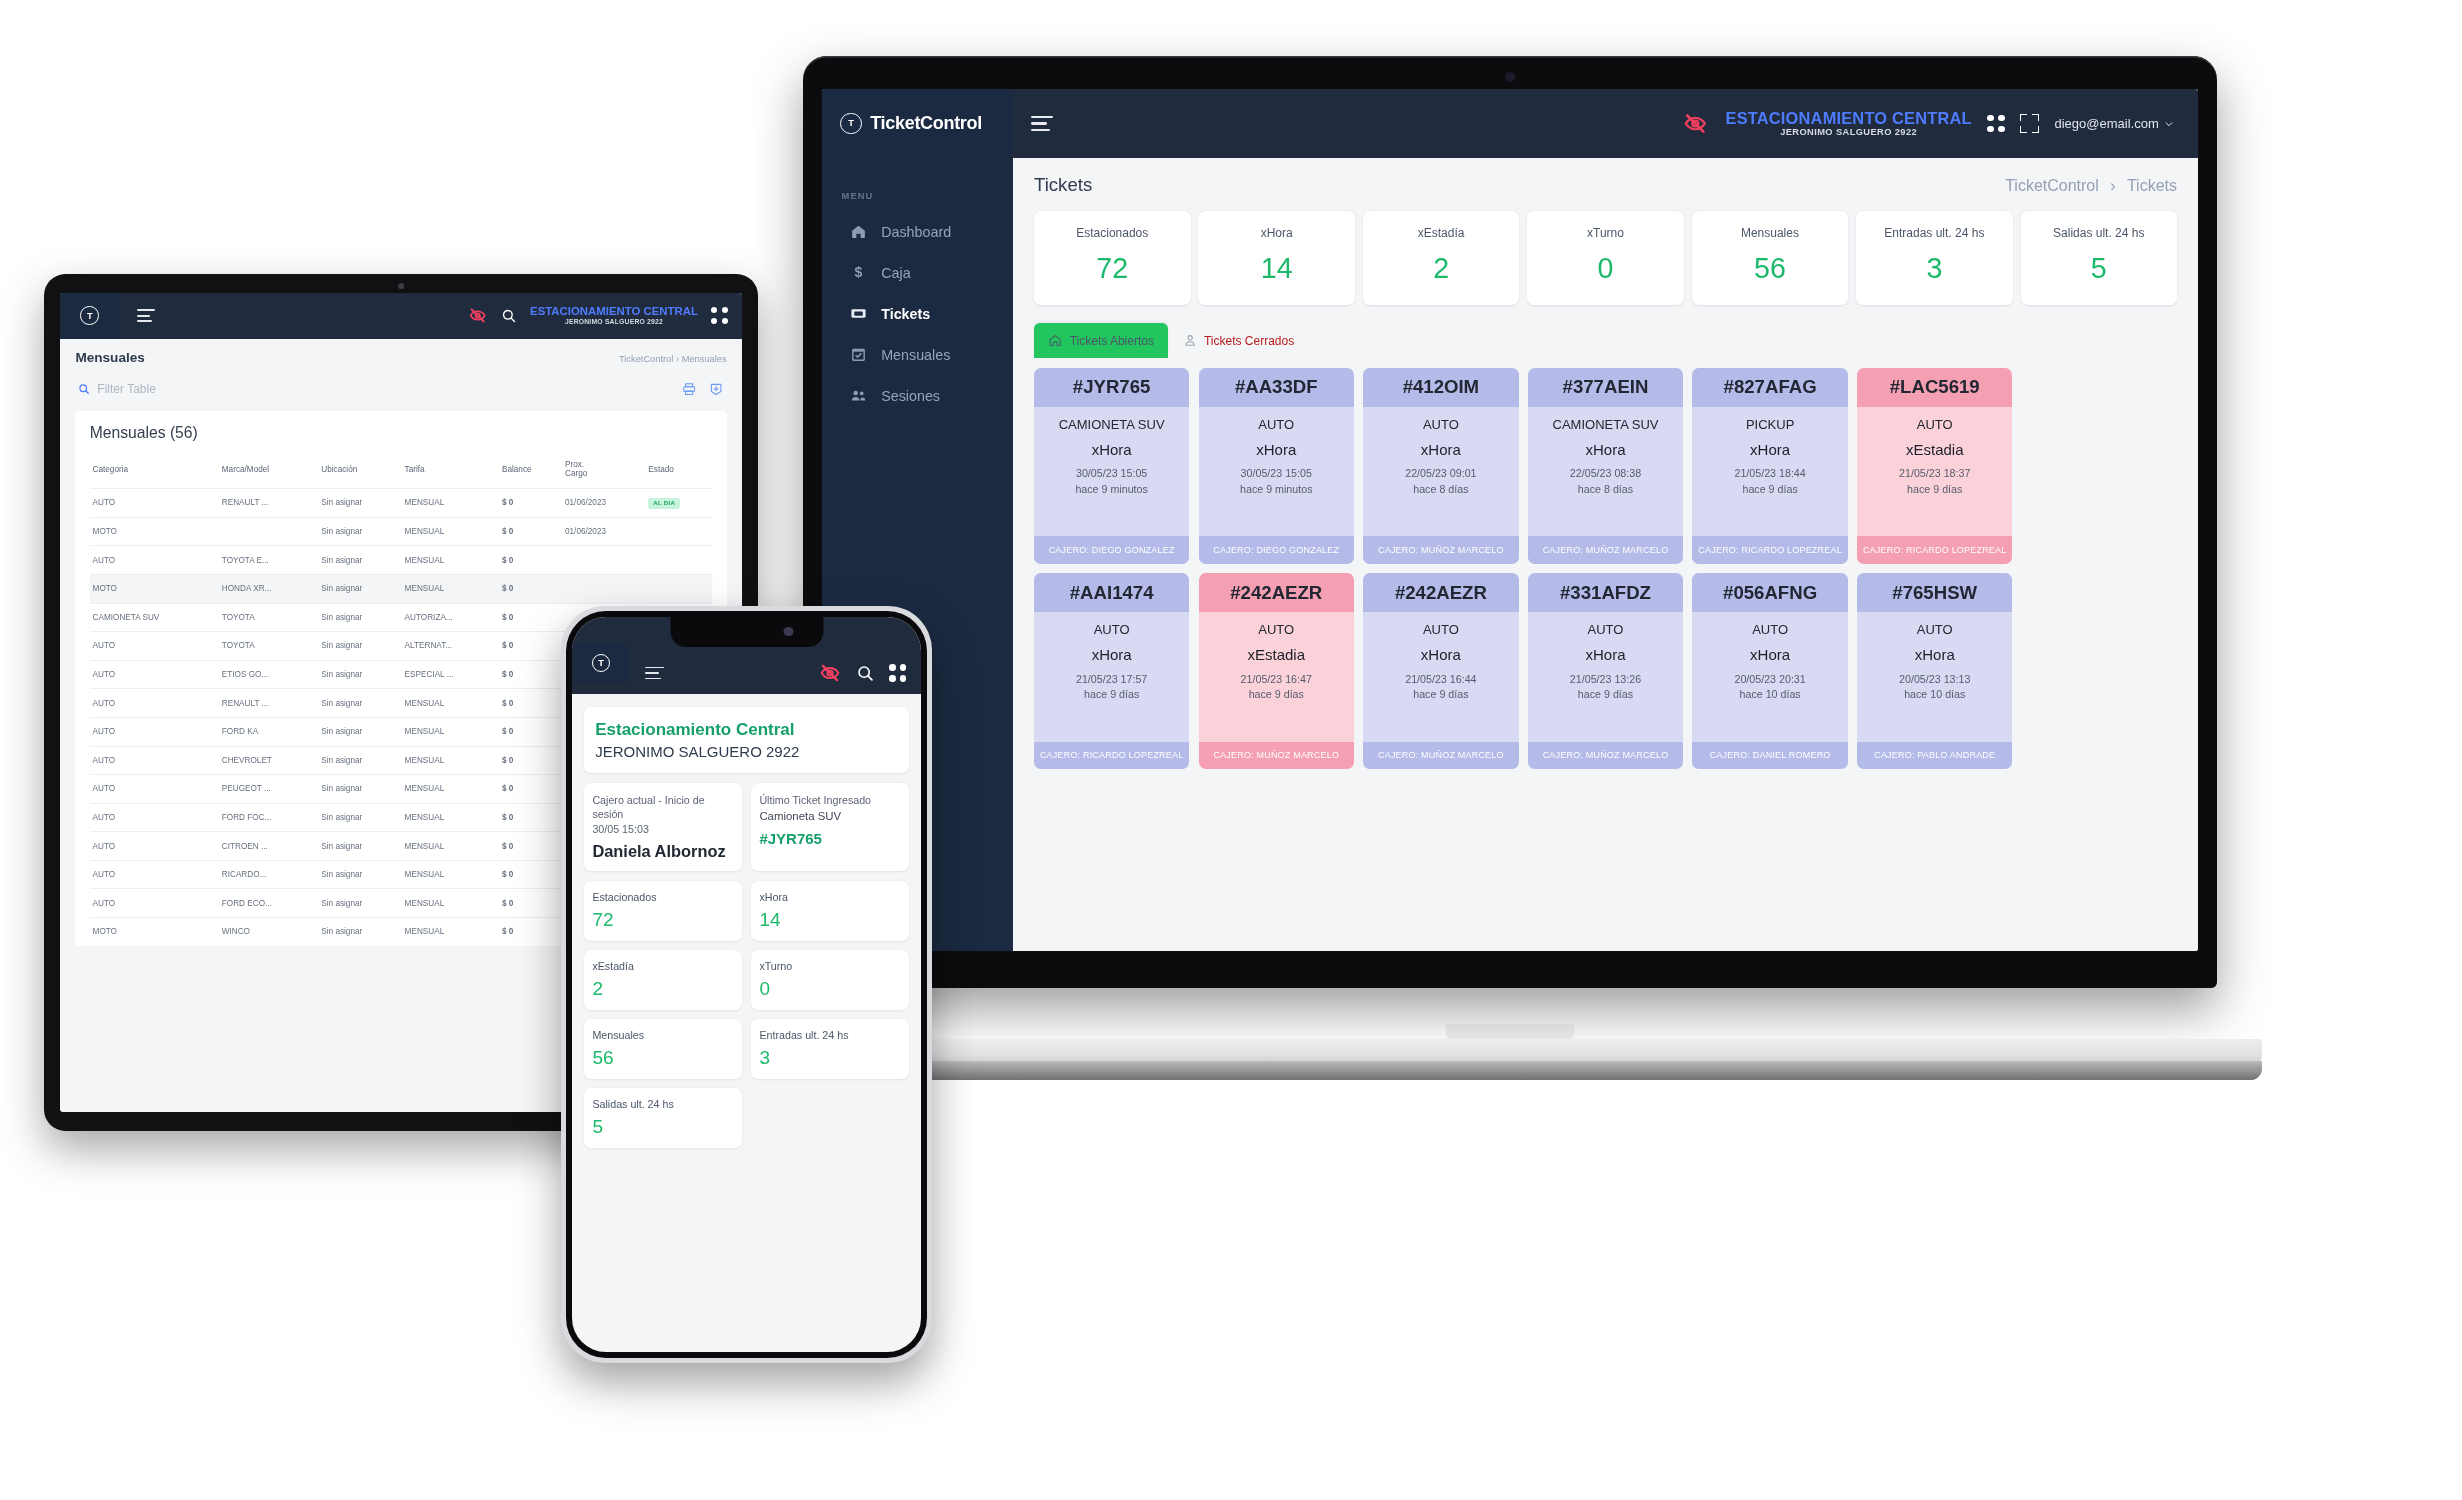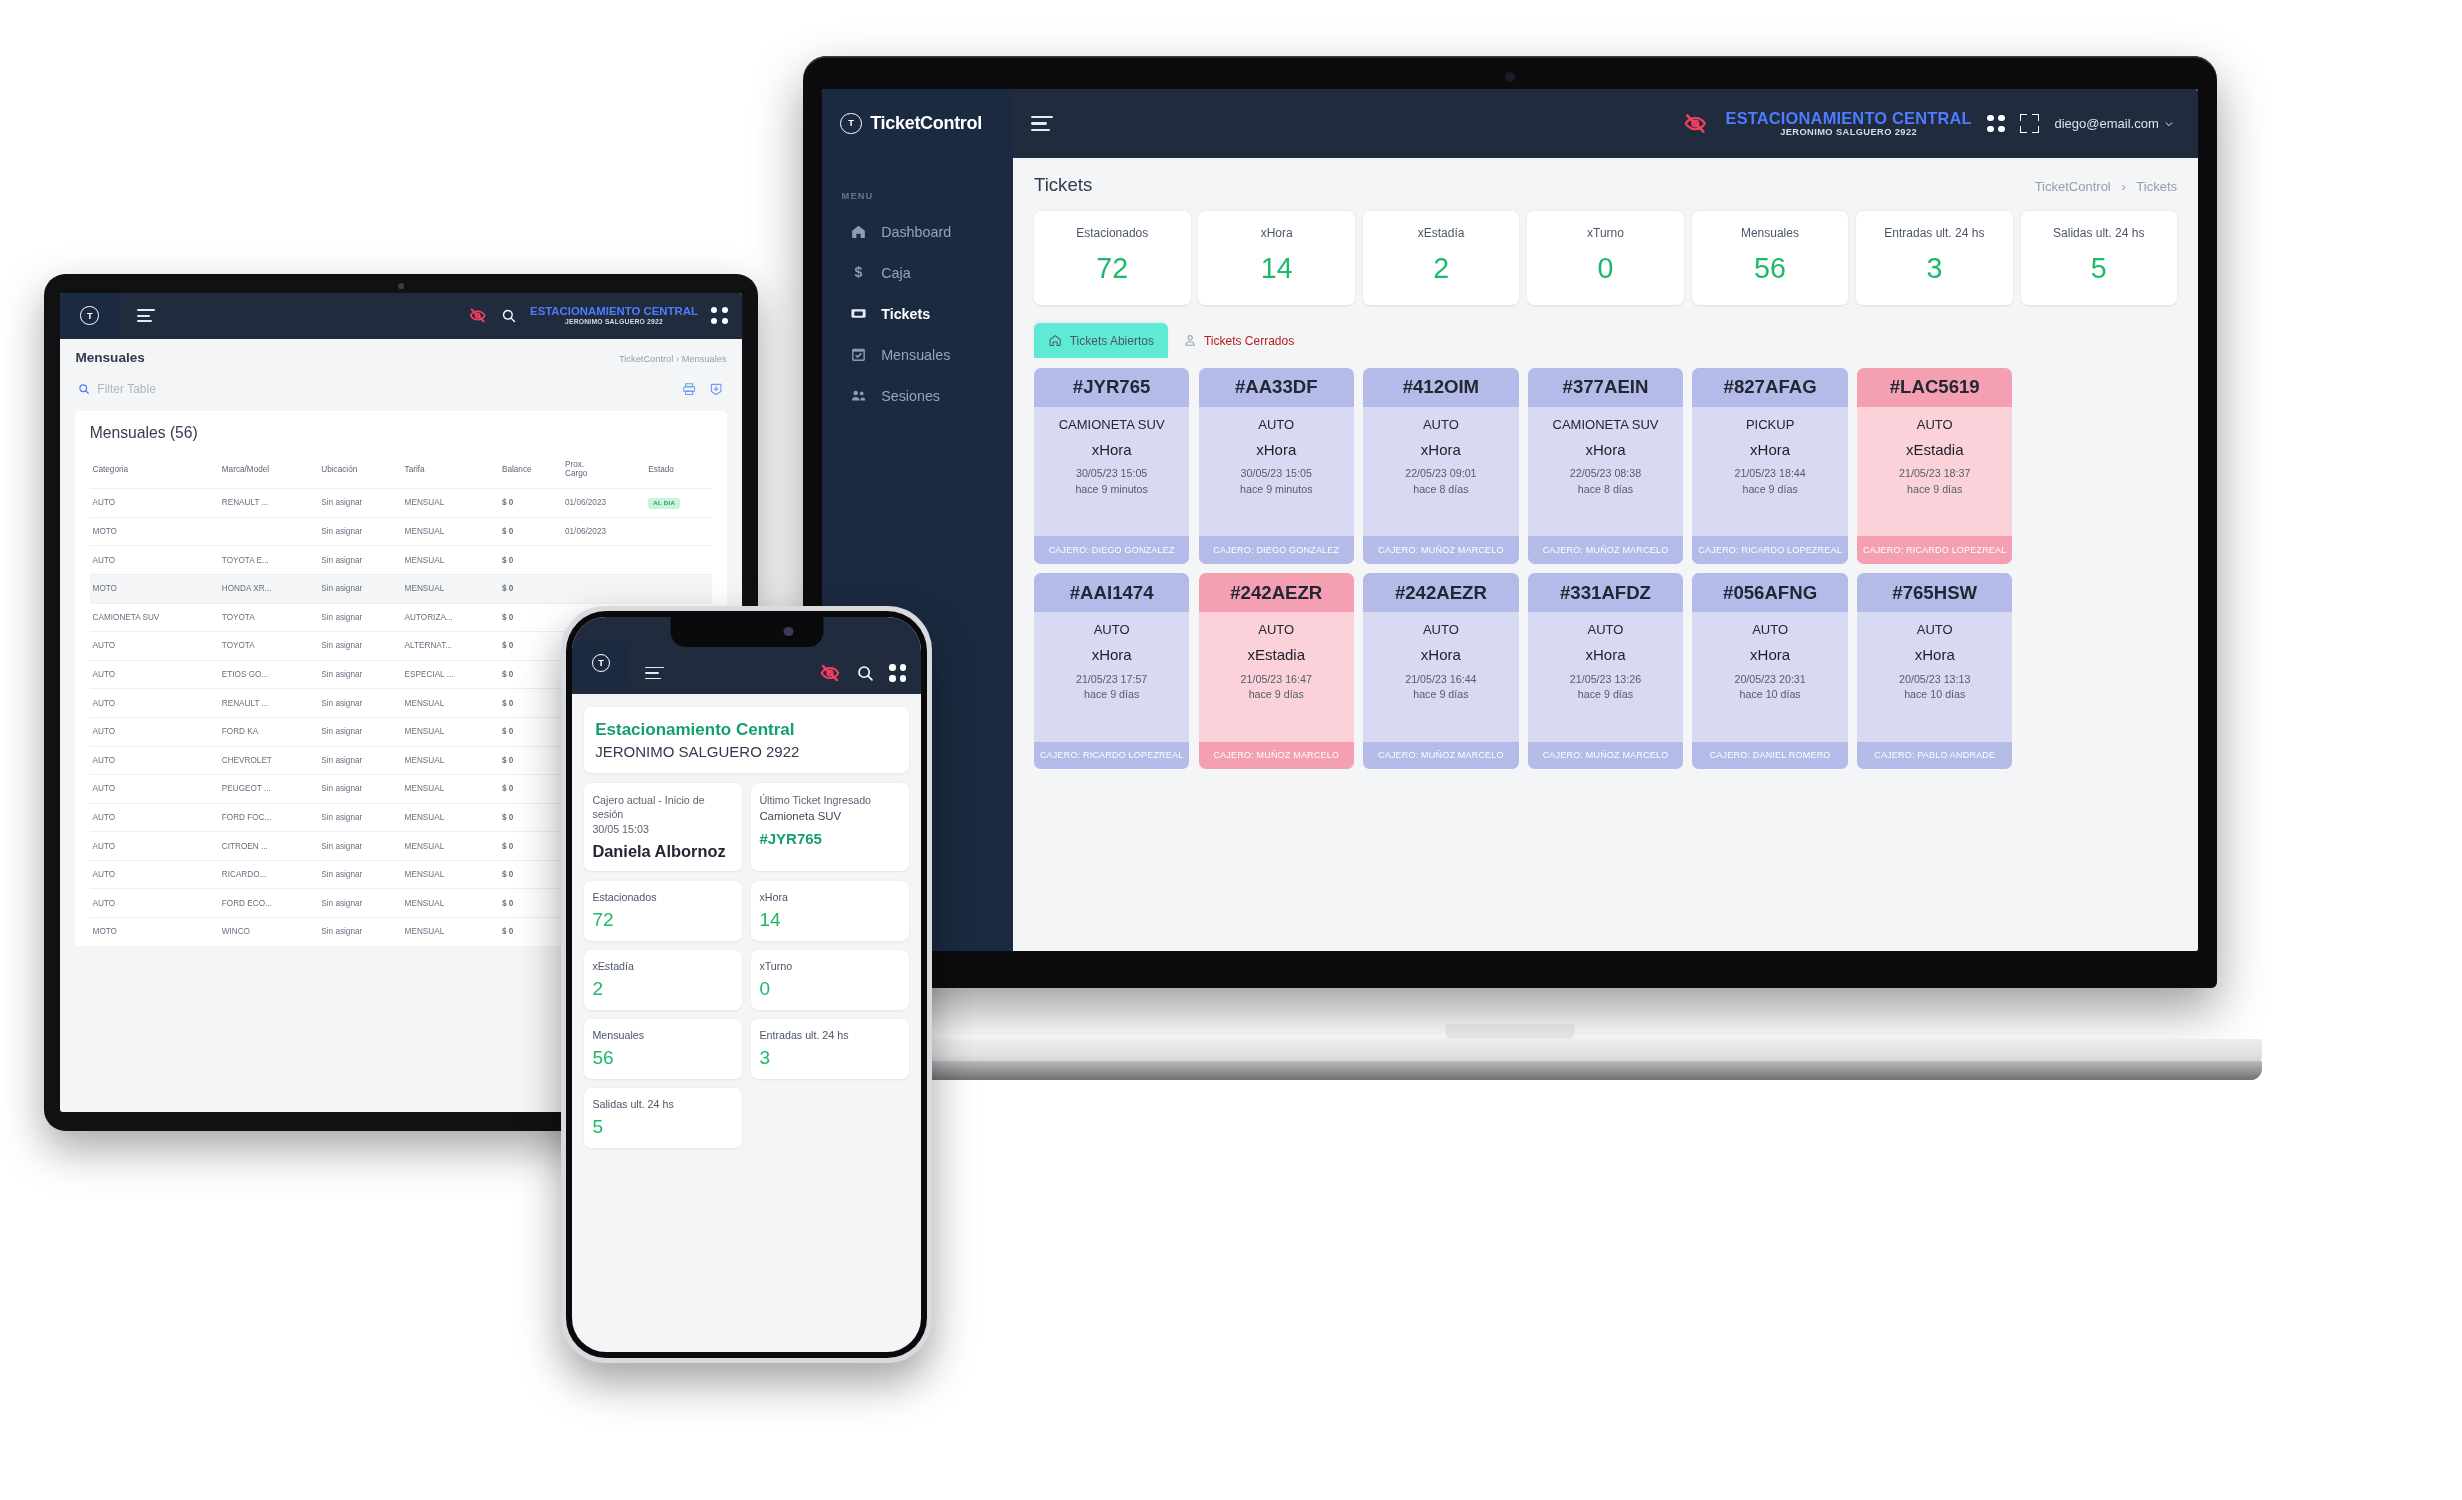--- a/index.html
+++ b/index.html
@@ -59,33 +59,33 @@
   .expand-ico i:nth-child(1){ left:0; top:0; border-right:0; border-bottom:0; }
   .expand-ico i:nth-child(2){ right:0; top:0; border-left:0; border-bottom:0; }
   .expand-ico i:nth-child(3){ left:0; bottom:0; border-right:0; border-top:0; }
   .expand-ico i:nth-child(4){ right:0; bottom:0; border-left:0; border-top:0; }
   .tb-user { color:#dfe4ec; font-size:13px; display:flex; align-items:center; gap:5.7px; }
 
   
   .lp-content { padding:15.7px 21.4px 0 21.4px; flex:1; overflow:hidden; }
   .page-head { display:flex; align-items:baseline; }
   .page-title { font-size:18.6px; color:#2f3b4e; font-weight:400; }
-  .crumb { margin-left:auto; font-size:13px; color:#93a0b2; }
+  .crumb { margin-left:auto; font-size:16px; color:#93a0b2; }
   .crumb .sep { margin:0 7.1px; }
 
   .stats { display:flex; gap:7.9px; margin-top:15.7px; }
   .stat { flex:1; background:#fff; border-radius:7.1px; padding:15px 5.7px 20px; text-align:center;
           box-shadow:0 0.7px 2.1px rgba(16,24,40,.10); }
   .stat .sl { font-size:12px; color:#4b5768; }
   .stat .sv { font-size:28.6px; color:#1db96a; font-weight:400; margin-top:11.4px; }
 
   .tabs { display:flex; margin-top:18.6px; gap:0; }
   .tab { display:flex; align-items:center; gap:7.1px; padding:10px 14.3px; font-size:12px; color:#b91c1c;
          border-radius:5.7px 5.7px 0 0; }
-  .tab.active { background:#5eead4; color:#4a5669; box-shadow:0 -1.4px 3.6px rgba(16,24,40,.05); }
+  .tab.active { background:#22c55e; color:#4a5669; box-shadow:0 -1.4px 3.6px rgba(16,24,40,.05); }
 
   .cards { display:grid; grid-template-columns:repeat(7,1fr); gap:9.3px; margin-top:10px; }
   .tcard { border-radius:7.1px; overflow:hidden; background:#d7daf2; display:flex; flex-direction:column;
            min-height:196px; }
   .tcard .hd { background:#b5bbe8; text-align:center; padding:8.6px 2.9px; font-size:18.6px; font-weight:700; color:#222733; }
   .tcard .bd { flex:1; padding:10px 4.3px 8.6px; text-align:center; }
   .tcard .type { font-size:13px; color:#23272f; line-height:1.18; }
   .tcard .mode { font-size:15px; color:#1d2029; margin-top:8.6px; }
   .tcard .ts { font-size:10.7px; color:#565c6b; margin-top:8.6px; line-height:1.35; }
   .tcard .ft { background:#b5bbe8; color:#fff; font-size:9px; letter-spacing:0.2px; text-align:center;

